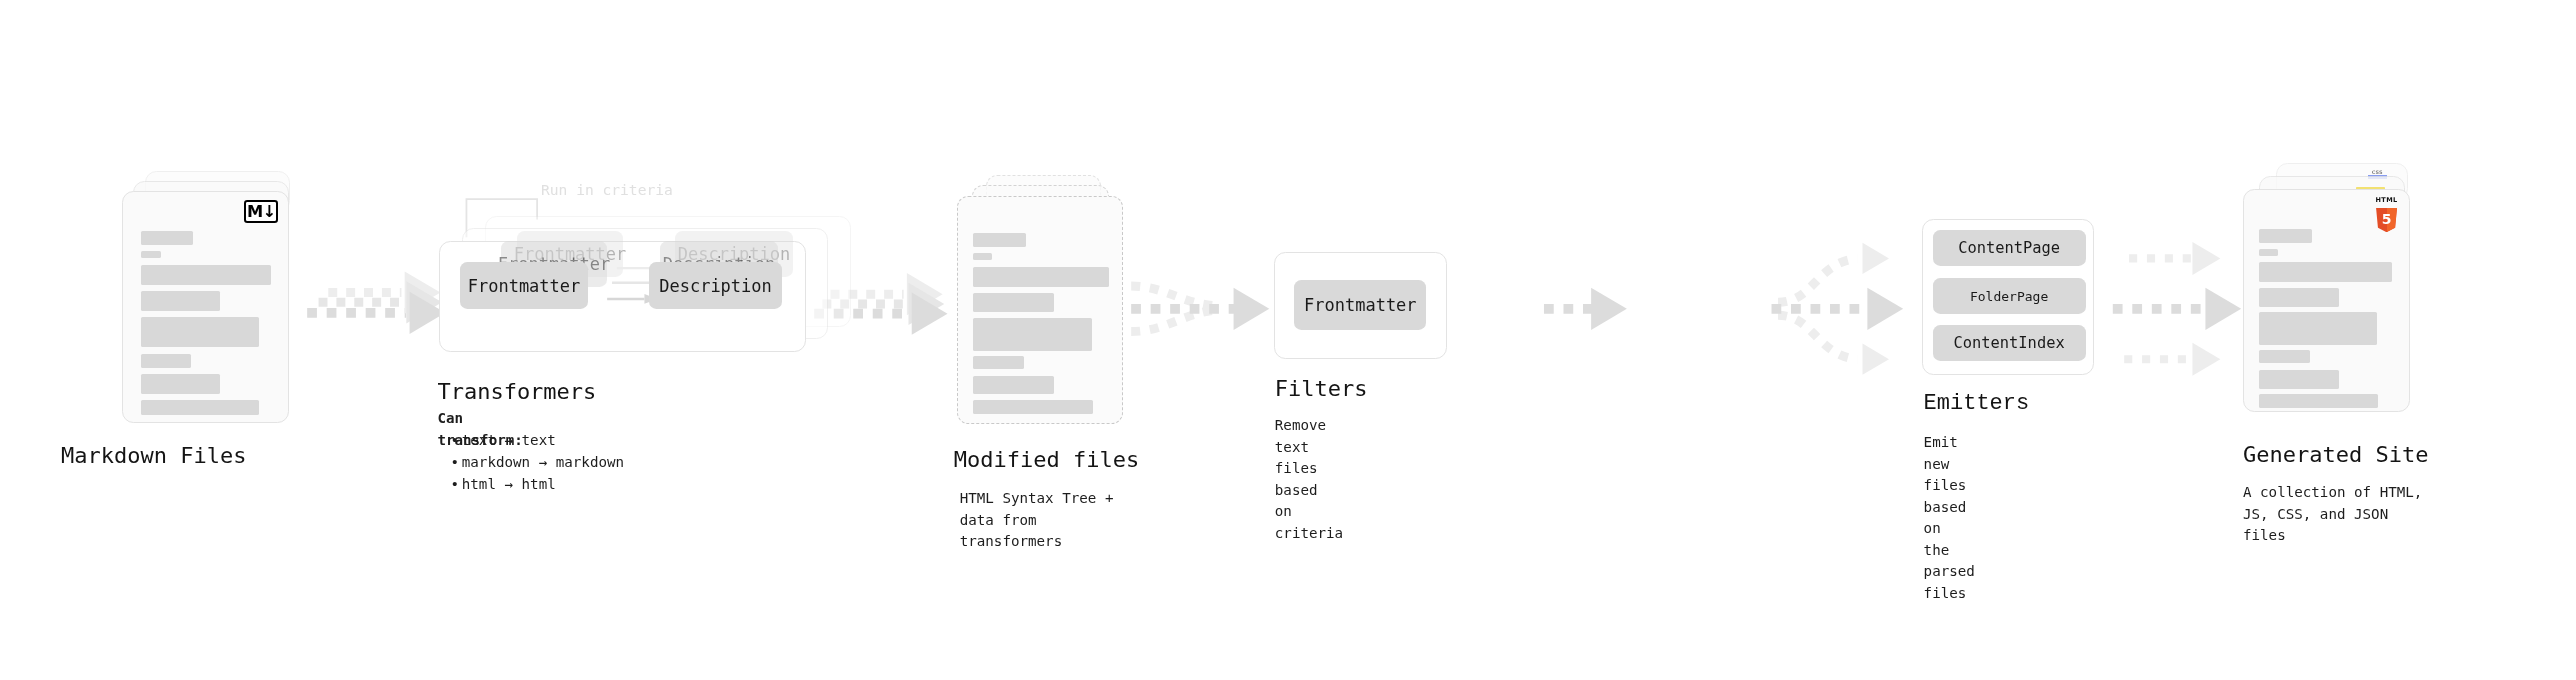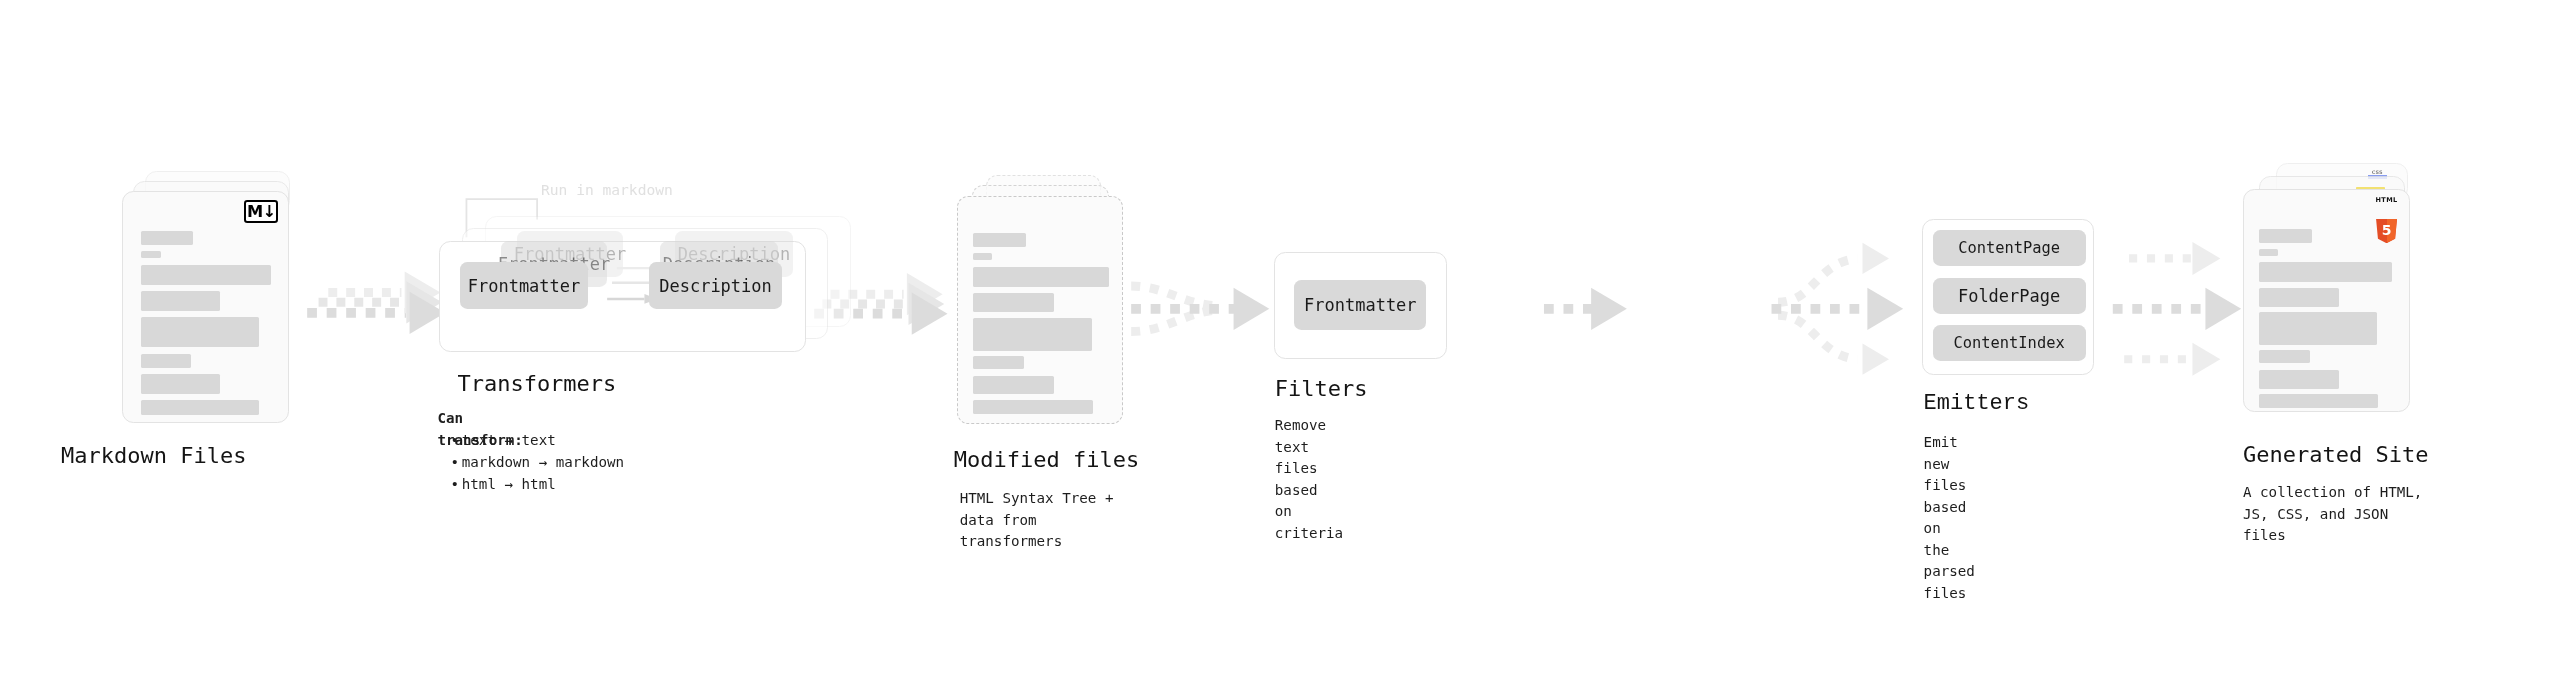--- a/index.html
+++ b/index.html
@@ -50,21 +50,21 @@
     letter-spacing: -0.8px;
     line-height: 1;
   }
   .badge-html5 {
     position: absolute;
     display: flex; flex-direction: column; align-items: center;
   }
   .badge-html5 .h5-word {
     font-size: 6.5px; font-weight: 700; color: #111; letter-spacing: 0.4px;
     font-family: "DejaVu Sans", "Liberation Sans", sans-serif;
-    line-height: 1; margin-bottom: 15px;
+    line-height: 1; margin-bottom: 4px;
   }
   .badge-html5 .h5-shield {
     width: 21px; height: 24.4px;
     background: #e44d26;
     clip-path: polygon(0% 0%, 100% 0%, 91% 82%, 50% 100%, 9% 82%);
     position: relative;
   }
   .badge-html5 .h5-shield::before {
     content: "";
     position: absolute; left: 50%; top: 0; width: 50%; height: 100%;
@@ -260,21 +260,21 @@
         <div class="skeleton" style="left:18px; top:125px; width:118px; height:30px;"></div>
         <div class="skeleton" style="left:18px; top:162px; width:50px; height:14px;"></div>
         <div class="skeleton" style="left:18px; top:182px; width:79px; height:19.5px;"></div>
         <div class="skeleton" style="left:18px; top:208px; width:118px; height:14.6px;"></div>
       </div>
     </div>
     <div class="stage-title" style="left:-61px; top:272px;">Markdown Files</div>
   </div>
 
   <div class="stage" style="left:439px; top:187px;">
-    <div class="note-label" style="left:102px; top:-5.7px;">Run in markdown</div>
+    <div class="note-label" style="left:102px; top:-5.7px;">Run in criteria</div>
 
     <div class="proc-box ghost2" style="left:46px; top:29px; width:366px; height:111px;"></div>
     <div class="proc-box ghost1" style="left:23px; top:41px; width:366px; height:111px;"></div>
     <div class="proc-box" style="left:0px; top:54px; width:367px; height:111px;"></div>
 
     <div class="chip ghost2" style="left:78px; top:44px; width:106px; height:46px;">Frontmatter</div>
     <div class="chip ghost1" style="left:62px; top:54px; width:106px; height:46px;">Frontmatter</div>
     <div class="chip ghost2" style="left:236px; top:44px; width:118px; height:46px;">Description</div>
     <div class="chip ghost1" style="left:221px; top:54px; width:118px; height:46px;">Description</div>
 
@@ -283,21 +283,21 @@
       <polygon points="62,4 76,10 62,16" fill="#ececec"></polygon>
       <line x1="12" y1="28" x2="58" y2="28" stroke="#e6e6e6" stroke-width="3"></line>
       <polygon points="58,22 72,28 58,34" fill="#e6e6e6"></polygon>
       <line x1="6" y1="48" x2="52" y2="48" stroke="#d7d7d7" stroke-width="3"></line>
       <polygon points="52,42 68,48 52,54" fill="#d7d7d7"></polygon>
     </svg>
 
     <div class="chip" style="left:21px; top:75px; width:128px; height:47px;">Frontmatter</div>
     <div class="chip" style="left:210px; top:75px; width:133px; height:47px;">Description</div>
 
-    <div class="stage-title" style="left:-1.6px; top:184px;margin-left:20px;">Transformers</div>
+    <div class="stage-title" style="left:-1.6px; top:192px;">Transformers</div>
     <div class="stage-desc" style="left:-1.6px; top:221px;font-weight:bold;">Can transform:</div>
     <div class="bullet-list" style="left:11.4px; top:242px;">
       <div class="li">text → text</div>
       <div class="li">markdown → markdown</div>
       <div class="li">html → html</div>
     </div>
   </div>
 
   <div class="stage" style="left:957px; top:175px;">
     <div class="card-stack" style="width:179px; height:260px;">
@@ -324,21 +324,21 @@
     <div class="chip" style="left:20.3px; top:28px; width:132px; height:50px;">Frontmatter</div>
     <div class="stage-title" style="left:0.8px; top:124px;">Filters</div>
     <div class="stage-desc" style="left:0.8px; top:163px;">Remove text files based
 on criteria</div>
   </div>
 
 
   <div class="stage" style="left:1922px; top:219px;">
     <div class="proc-box" style="left:0px; top:0px; width:172px; height:156px;"></div>
     <div class="chip" style="left:10.6px; top:11.4px; width:153px; height:36px; font-size:15.4px;">ContentPage</div>
-    <div class="chip" style="left:10.6px; top:59px; width:153px; height:36px; font-size:17px;">FolderPage</div>
+    <div class="chip" style="left:10.6px; top:59px; width:153px; height:36px; font-size:13px;">FolderPage</div>
     <div class="chip" style="left:10.6px; top:106px; width:153px; height:36px; font-size:15.4px;">ContentIndex</div>
     <div class="stage-title" style="left:1.6px; top:172px;font-family:Liberation Mono, monospace;">Emitters</div>
     <div class="stage-desc" style="left:1.6px; top:213px;">Emit new files based on
 the parsed files</div>
   </div>
 
   <div class="stage" style="left:2243px; top:163px;">
     <div class="card-stack" style="width:187px; height:260px;">
       <div class="doc-card back2" style="left:32.5px; top:0px; width:132px; height:37px;">
         <div class="badge-css" style="right:19.5px; top:5.7px;">

